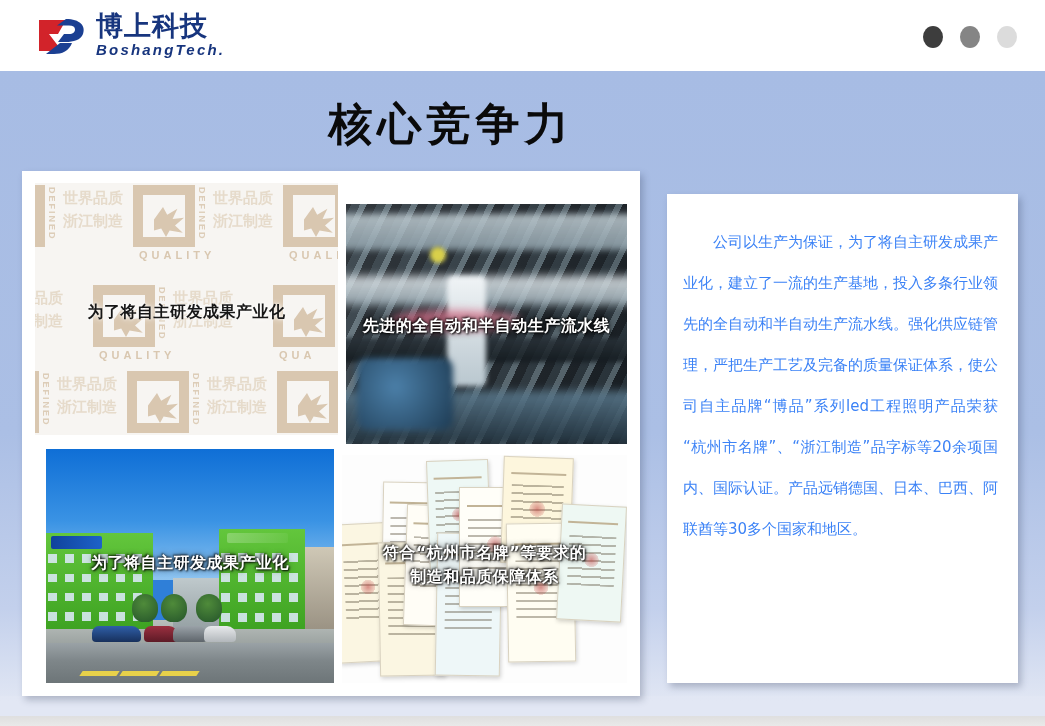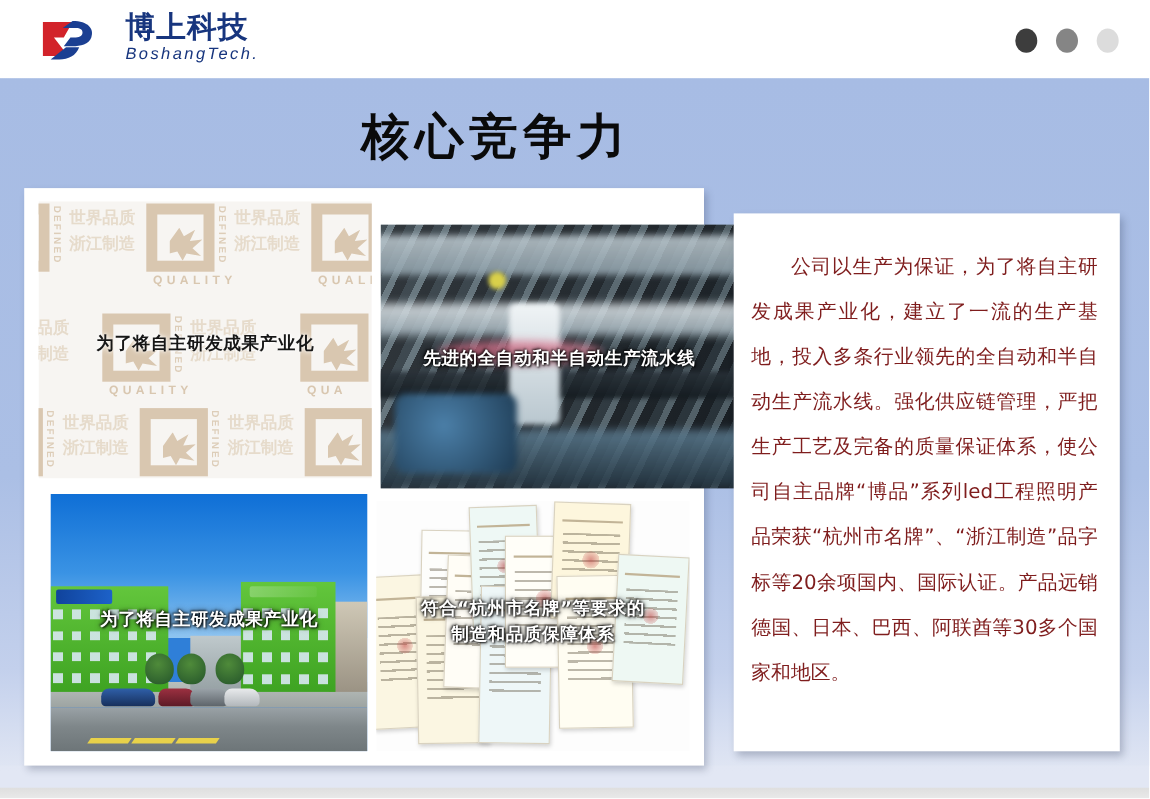--- a/index.html
+++ b/index.html
@@ -10,31 +10,31 @@
     background:#ffffff;
   }
   .slide{position:relative;width:1045px;height:726px;overflow:hidden;background:#ffffff;}
 
   
   .header{
     position:absolute;left:0;top:0;width:1045px;height:71px;
     background:#ffffff;z-index:40;
   }
   .logo-wrap{
-    position:absolute;left:36px;top:12px;display:flex;align-items:center;gap:26px;
+    position:absolute;left:36px;top:12px;display:flex;align-items:center;gap:8px;
   }
   .logo-mark{width:52px;height:44px;flex:0 0 auto;}
   .logo-text{display:flex;flex-direction:column;line-height:1;}
   .logo-cn{
     font-family:"DejaVu Sans","Liberation Sans",sans-serif;
     font-size:27px;font-weight:bold;color:#17357e;letter-spacing:1px;
     white-space:nowrap;
   }
   .logo-en{
-    font-size:15px;font-weight:normal;color:#17357e;letter-spacing:2.2px;
+    font-size:15px;font-weight:bold;color:#17357e;letter-spacing:2.2px;
     margin-top:3px;white-space:nowrap;font-style:italic;
   }
   .dots{position:absolute;right:28px;top:26px;display:flex;gap:17px;align-items:center;}
   .dot{width:20px;height:22px;border-radius:50%;}
 
   
   .stage{
     position:absolute;left:0;top:71px;width:1045px;height:625px;
     background:linear-gradient(180deg,#a7bce4 0%,#abbfe5 58%,#c3d0ec 86%,#dfe5f3 100%);
     z-index:10;
@@ -56,21 +56,21 @@
   .collage-card{
     position:absolute;left:22px;top:171px;width:618px;height:525px;
     background:#ffffff;z-index:25;
     box-shadow:3px 4px 7px rgba(40,50,80,.28);
   }
   .collage{
     position:absolute;left:13px;top:12px;width:592px;height:500px;
   }
   .cell{position:absolute;overflow:hidden;}
   .cell-tl{left:0;top:0;width:303px;height:252px;}
-  .cell-tr{left:311px;top:21px;width:281px;height:240px;padding-left:44px;}
+  .cell-tr{left:311px;top:21px;width:281px;height:240px;}
   .cell-bl{left:11px;top:266px;width:288px;height:234px;}
   .cell-br{left:307px;top:272px;width:285px;height:228px;}
 
   
   .wm{
     position:absolute;inset:0;background:#f7f5f2;
   }
   .wm-grid{position:absolute;inset:0;}
   .wm-unit{position:absolute;width:150px;height:125px;}
   .wm-box{
@@ -205,21 +205,21 @@
 
   
   .text-panel{
     position:absolute;left:667px;top:194px;width:351px;height:489px;
     background:#ffffff;z-index:25;
     box-shadow:3px 4px 7px rgba(40,50,80,.28);
     box-sizing:border-box;padding:28px 20px 0 16px;
   }
   .body-text{
     font-family:"DejaVu Sans","Liberation Sans",sans-serif;
-    font-size:18px;color:#7f1d1d;line-height:41px;
+    font-size:15px;color:#3b82f6;line-height:41px;
     text-align:justify;text-justify:inter-ideograph;
     text-indent:2em;
     letter-spacing:0px;
     word-break:break-all;
   }
 </style>
 </head>
 <body>
 
 <div class="slide">

